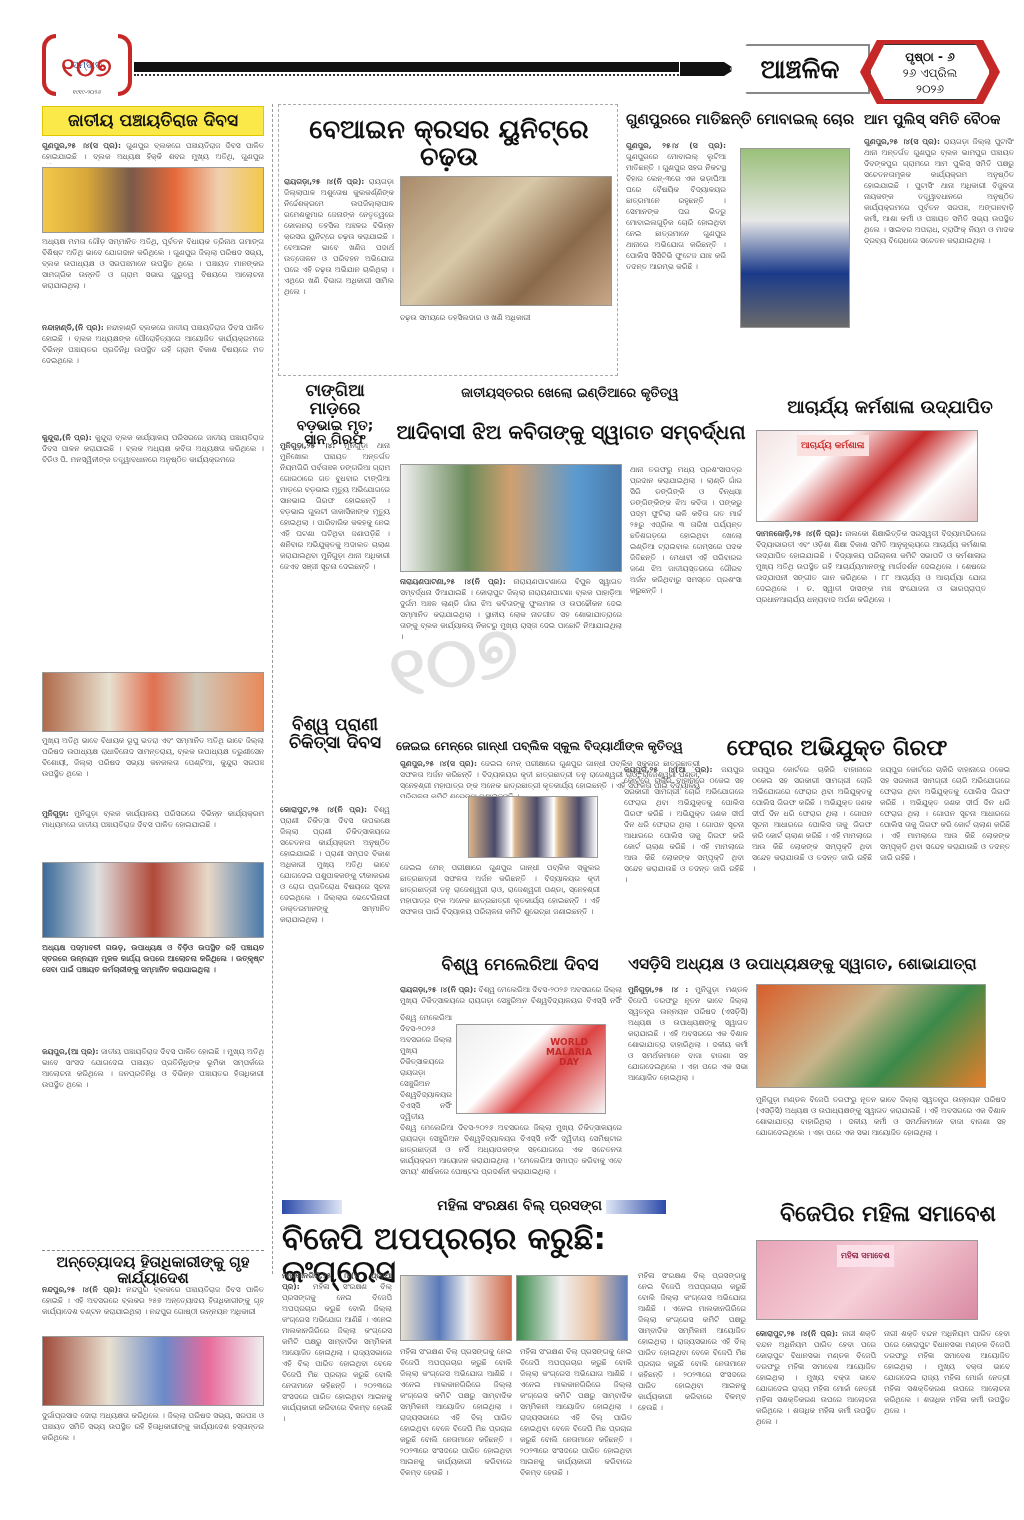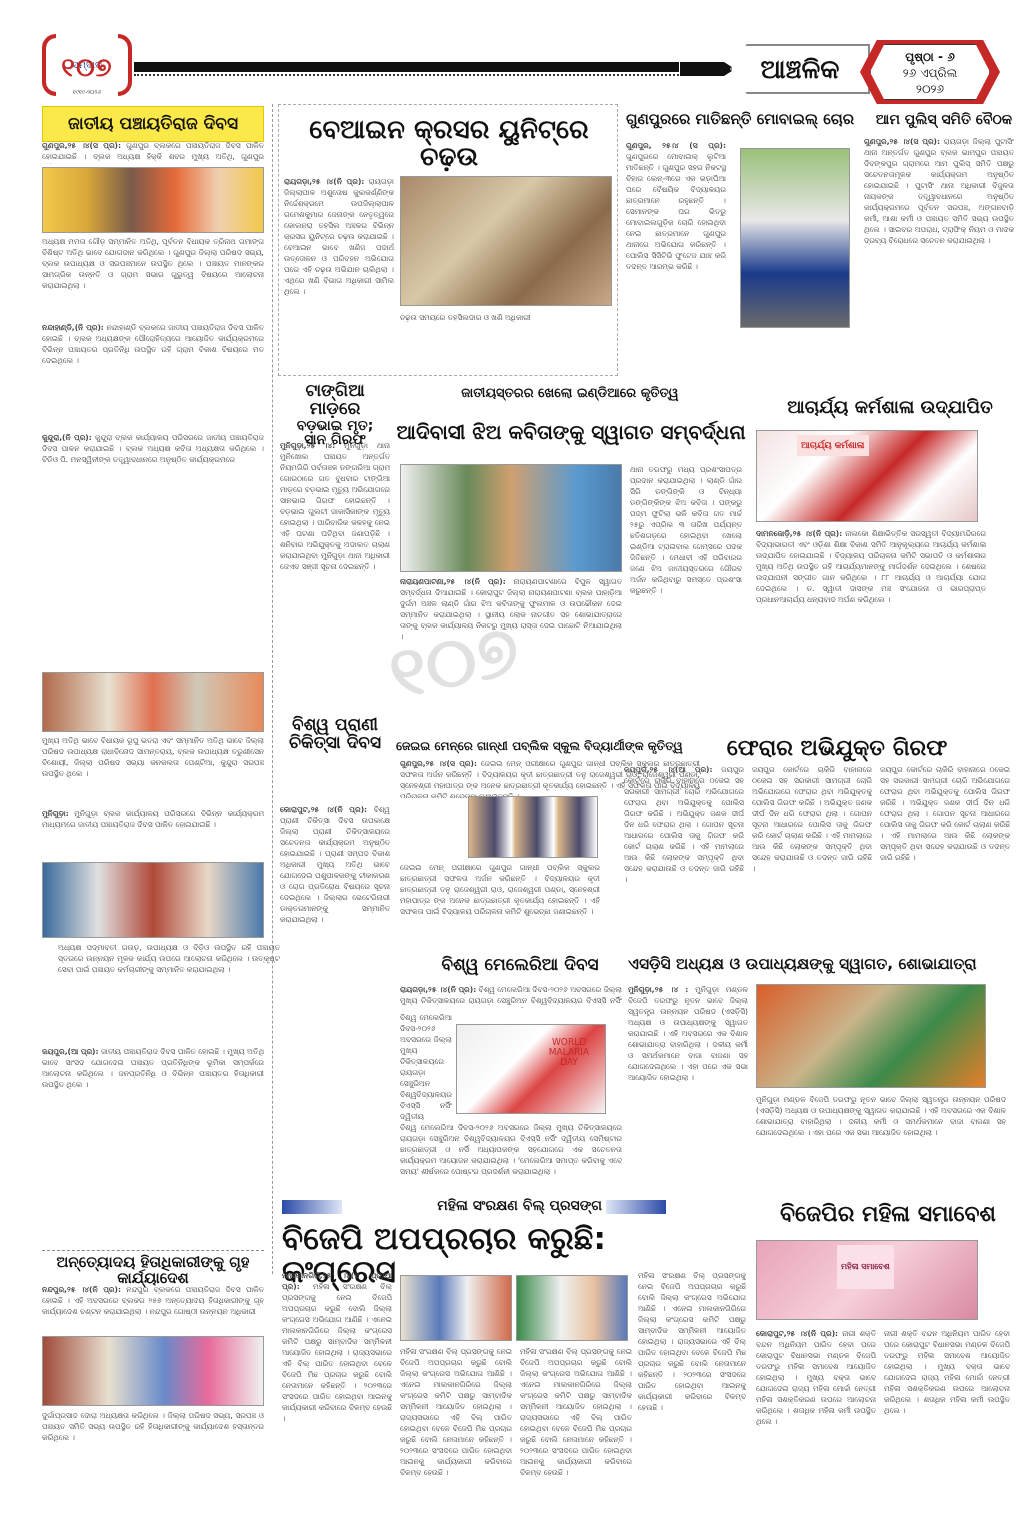--- a/index.html
+++ b/index.html
@@ -49,21 +49,21 @@
 <div class="abs rule-dot"></div>
 <div class="abs tab-arrow"></div>
 <div class="abs section-tab">ଆଞ୍ଚଳିକ</div>
 <div class="abs date-box"></div>
 <div class="abs date-inner">
   <div style="font-weight:bold;">ପୃଷ୍ଠା - ୬</div>
   <div>୨୬ ଏପ୍ରିଲ</div>
   <div>୨୦୨୬</div>
 </div>
 
-<div class="abs yellow-band" style="left:42px;top:106px;width:222px;height:36px;display:flex;align-items:center;justify-content:center;">
+<div class="abs yellow-band" style="left:42px;top:106px;width:222px;height:30px;display:flex;align-items:center;justify-content:center;">
   <span class="hl" style="font-size:17px;">ଜାତୀୟ ପଞ୍ଚାୟତିରାଜ ଦିବସ</span>
 </div>
 <div class="abs txt" style="left:42px;top:140px;width:222px;height:24px;">
   <b>ଗୁଣପୁର,୨୫ ।୪(ସ ପ୍ର):</b>
   <span>ଗୁଣପୁର ବ୍ଲକରେ ପଞ୍ଚାୟତିରାଜ ଦିବସ ପାଳିତ ହୋଇଯାଇଛି । ବ୍ଲକ ଅଧ୍ୟକ୍ଷ ହିକ୍କି ଶବର ମୁଖ୍ୟ ଅତିଥି, ଗୁଣପୁର ପୌରପରିଷଦ</span>
 </div>
 <div class="abs photo" style="left:42px;top:167px;width:222px;height:66px;background:linear-gradient(90deg,#f2c84a,#d8a83a 20%,#7a5a4a 40%,#e66a3a 60%,#f0d0b0 80%,#f2c84a);"></div>
 <div class="abs txt" style="left:42px;top:236px;width:222px;height:86px;">
   <span>ଅଧ୍ୟକ୍ଷ ମମତା ଗୌଡ଼ ସମ୍ମାନିତ ଅତିଥି, ପୂର୍ବତନ ବିଧାୟକ ତ୍ରିନାଥ ଗମାଙ୍ଗ ବିଶିଷ୍ଟ ଅତିଥି ଭାବେ ଯୋଗଦାନ କରିଥିଲେ । ଗୁଣପୁର ଜିଲ୍ଲା ପରିଷଦ ସଭ୍ୟ, ବ୍ଲକ ଉପାଧ୍ୟକ୍ଷ ଓ ସରପଞ୍ଚମାନେ ଉପସ୍ଥିତ ଥିଲେ । ପଞ୍ଚାୟତ ମାନଙ୍କର ସାମଗ୍ରିକ ଉନ୍ନତି ଓ ଗ୍ରାମ ସଭାର ଗୁରୁତ୍ୱ ବିଷୟରେ ଆଲୋଚନା କରାଯାଇଥିଲା ।</span>
 </div>
@@ -77,21 +77,21 @@
 </div>
 <div class="abs photo" style="left:42px;top:672px;width:222px;height:60px;background:linear-gradient(90deg,#b06a4a,#e8e0d0 30%,#e07050 50%,#d0c8b8 70%,#e88a5a);"></div>
 <div class="abs txt" style="left:42px;top:735px;width:222px;height:72px;">
   <span>ମୁଖ୍ୟ ଅତିଥି ଭାବେ ବିଧାୟକ ରୂପୁ ଭତରା ଏବଂ ସମ୍ମାନିତ ଅତିଥି ଭାବେ ଜିଲ୍ଲା ପରିଷଦ ଉପାଧ୍ୟକ୍ଷ ରାଧାବିନୋଦ ସାମନ୍ତରାୟ, ବ୍ଲକ ଉପାଧ୍ୟକ୍ଷ ତରୁଣୀସେନ ବିଶୋୟୀ, ଜିଲ୍ଲା ପରିଷଦ ସଭ୍ୟା କନକଲତା ପେଣ୍ଟିଆ, କୁନ୍ଦୁରା ସରପଞ୍ଚ ଉପସ୍ଥିତ ଥିଲେ ।</span>
 </div>
 <div class="abs txt" style="left:42px;top:808px;width:222px;height:54px;">
   <b>ମୁନିଗୁଡ଼ା:</b>
   <span>ମୁନିଗୁଡ଼ା ବ୍ଲକ କାର୍ଯ୍ୟାଳୟ ପରିସରରେ ବିଭିନ୍ନ କାର୍ଯ୍ୟକ୍ରମ ମାଧ୍ୟମରେ ଜାତୀୟ ପଞ୍ଚାୟତିରାଜ ଦିବସ ପାଳିତ ହୋଇଯାଇଛି ।</span>
 </div>
 <div class="abs photo" style="left:42px;top:862px;width:222px;height:76px;background:linear-gradient(90deg,#3a6a9a,#e0e0e0 25%,#b04a3a 50%,#e8d8c8 75%,#4a7aaa);"></div>
-<div class="abs txt" style="left:58px;top:942px;width:222px;height:104px;">
+<div class="abs txt" style="left:42px;top:942px;width:222px;height:104px;font-weight:bold;">
   <span>ଅଧ୍ୟକ୍ଷ ପଦ୍ମାବତୀ ଗଉଡ଼, ଉପାଧ୍ୟକ୍ଷ ଓ ବିଡ଼ିଓ ଉପସ୍ଥିତ ରହି ପଞ୍ଚାୟତ ସ୍ତରରେ ଉନ୍ନୟନ ମୂଳକ କାର୍ଯ୍ୟ ଉପରେ ଆଲୋଚନା କରିଥିଲେ । ଉତ୍କୃଷ୍ଟ ସେବା ପାଇଁ ପଞ୍ଚାୟତ କର୍ମଚାରୀଙ୍କୁ ସମ୍ମାନିତ କରାଯାଇଥିଲା ।</span>
 </div>
 <div class="abs txt" style="left:42px;top:1046px;width:222px;height:196px;">
   <b>ଜୟପୁର,(ଆ ପ୍ର):</b>
   <span>ଜାତୀୟ ପଞ୍ଚାୟତିରାଜ ଦିବସ ପାଳିତ ହୋଇଛି । ମୁଖ୍ୟ ଅତିଥି ଭାବେ ସାଂସଦ ଯୋଗଦେଇ ପଞ୍ଚାୟତ ପ୍ରତିନିଧିଙ୍କ ଭୂମିକା ସମ୍ପର୍କରେ ଆଲୋଚନା କରିଥିଲେ । ଜନପ୍ରତିନିଧି ଓ ବିଭିନ୍ନ ପଞ୍ଚାୟତର ହିତାଧିକାରୀ ଉପସ୍ଥିତ ଥିଲେ ।</span>
 </div>
 <div class="abs" style="left:42px;top:1250px;width:222px;border-top:1px dashed #888;"></div>
 <div class="abs hl" style="left:42px;top:1255px;width:222px;font-size:15px;text-align:center;">ଅନ୍ତ୍ୟୋଦୟ ହିତାଧିକାରୀଙ୍କୁ ଗୃହ କାର୍ଯ୍ୟାଦେଶ</div>
 <div class="abs txt" style="left:42px;top:1284px;width:222px;height:34px;">
   <b>ନନ୍ଦପୁର,୨୫ ।୪(ନି ପ୍ର):</b>
@@ -115,21 +115,21 @@
   <span>ଚଢ଼ଉ ସମୟରେ ତହସିଲଦାର ଓ ଖଣି ଅଧିକାରୀ</span>
 </div>
 
 <div class="abs hl" style="left:626px;top:112px;width:230px;font-size:15px;">ଗୁଣପୁରରେ ମାତିଛନ୍ତି ମୋବାଇଲ୍ ଚୋର</div>
 <div class="abs txt" style="left:626px;top:140px;width:100px;height:244px;">
   <b>ଗୁଣପୁର, ୨୫।୪ (ସ ପ୍ର):</b>
   <span>ଗୁଣପୁରରେ ମୋବାଇଲ୍ ଲୁଟିଆ ମାତିଛନ୍ତି । ଗୁଣପୁର ସହର ନିକଟସ୍ଥ ବିହାର ଲେନ୍-୩ରେ ଏକ ଭଡ଼ାଘିଆ ଘରେ ବୈଷୟିକ ବିଦ୍ୟାଳୟର ଛାତ୍ରମାନେ ରହୁଛନ୍ତି । ସେମାନଙ୍କ ଘର ଭିତରୁ ମୋବାଇଲଗୁଡ଼ିକ ଚୋରି ହୋଇଥିବା ନେଇ ଛାତ୍ରମାନେ ଗୁଣପୁର ଥାନାରେ ଅଭିଯୋଗ କରିଛନ୍ତି । ପୋଲିସ ସିସିଟିଭି ଫୁଟେଜ ଯାଞ୍ଚ କରି ତଦନ୍ତ ଆରମ୍ଭ କରିଛି ।</span>
 </div>
 <div class="abs photo" style="left:740px;top:148px;width:110px;height:180px;background:linear-gradient(180deg,#9ac07a,#e8e8e8 40%,#1a3a8a 70%,#6a6a6a);"></div>
 
-<div class="abs hl" style="left:864px;top:112px;width:160px;font-size:14px;text-align:center;">ଆମ ପୁଲିସ୍ ସମିତି ବୈଠକ</div>
+<div class="abs hl" style="left:864px;top:112px;width:160px;font-size:14px;">ଆମ ପୁଲିସ୍ ସମିତି ବୈଠକ</div>
 <div class="abs txt" style="left:864px;top:136px;width:150px;height:240px;">
   <b>ଗୁଣପୁର,୨୫ ।୪(ସ ପ୍ର):</b>
   <span>ରାୟଗଡ଼ା ଜିଲ୍ଲା ପୁଟାସିଂ ଥାନା ଅନ୍ତର୍ଗତ ଗୁଣପୁର ବ୍ଲକ ଭାମପୁର ପଞ୍ଚାୟତ ଦିବଙ୍କପୁର ଗ୍ରାମରେ ଆମ ପୁଲିସ୍ ସମିତି ପକ୍ଷରୁ ସଚେତନତାମୂଳକ କାର୍ଯ୍ୟକ୍ରମ ଅନୁଷ୍ଠିତ ହୋଇଯାଇଛି । ପୁଟାସିଂ ଥାନା ଅଧିକାରୀ ବିଜୁଳତା ନାୟକଙ୍କ ତତ୍ତ୍ୱାବଧାନରେ ଅନୁଷ୍ଠିତ କାର୍ଯ୍ୟକ୍ରମରେ ପୂର୍ବତନ ସରପଞ୍ଚ, ଅଙ୍ଗନବାଡ଼ି କର୍ମୀ, ଆଶା କର୍ମୀ ଓ ପଞ୍ଚାୟତ ସମିତି ସଭ୍ୟ ଉପସ୍ଥିତ ଥିଲେ । ସାଇବର ଅପରାଧ, ଟ୍ରାଫିକ୍ ନିୟମ ଓ ମାଦକ ଦ୍ରବ୍ୟ ବିରୋଧରେ ସଚେତନ କରାଯାଇଥିଲା ।</span>
 </div>
 
 <div class="abs" style="left:280px;top:382px;width:110px;text-align:center;">
   <div class="hl" style="font-size:17px;">ଟାଙ୍ଗିଆ ମାଡ଼ରେ</div>
   <div class="hl" style="font-size:14px;">ବଡ଼ଭାଇ ମୃତ;</div>
   <div class="hl" style="font-size:14px;">ସାନ ଗିରଫ</div>
 </div>
@@ -190,21 +190,21 @@
 <div class="abs txt" style="left:880px;top:764px;width:130px;height:190px;">
   <span>ଜୟପୁର କୋର୍ଟରେ ଚାକିରି ବାହାନାରେ ଠକେଇ ସହ ସରକାରୀ ସାମଗ୍ରୀ ଚୋରି ଅଭିଯୋଗରେ ଫେରାର ଥିବା ଅଭିଯୁକ୍ତକୁ ପୋଲିସ ଗିରଫ କରିଛି । ଅଭିଯୁକ୍ତ ଜଣକ ଦୀର୍ଘ ଦିନ ଧରି ଫେରାର ଥିଲା । ଗୋପନ ସୂଚନା ଆଧାରରେ ପୋଲିସ ତାକୁ ଗିରଫ କରି କୋର୍ଟ ଚାଲାଣ କରିଛି । ଏହି ମାମଲାରେ ଆଉ କିଛି ଲୋକଙ୍କ ସମ୍ପୃକ୍ତି ଥିବା ସନ୍ଦେହ କରାଯାଉଛି ଓ ତଦନ୍ତ ଜାରି ରହିଛି ।</span>
 </div>
 
 <div class="abs hl" style="left:420px;top:956px;width:200px;font-size:17px;text-align:center;">ବିଶ୍ୱ ମେଲେରିଆ ଦିବସ</div>
 <div class="abs txt" style="left:400px;top:984px;width:222px;height:24px;">
   <b>ରାୟଗଡ଼ା,୨୫ ।୪(ନି ପ୍ର):</b>
   <span>ବିଶ୍ୱ ମେଲେରିଆ ଦିବସ-୨୦୨୬ ଅବସରରେ ଜିଲ୍ଲା ମୁଖ୍ୟ ଚିକିତ୍ସାଳୟରେ ରାୟଗଡ଼ା ସେଞ୍ଚୁରିଅନ ବିଶ୍ୱବିଦ୍ୟାଳୟର ବିଏସ୍‌ସି ନର୍ସିଂ ଦ୍ୱିତୀୟ ସେମିଷ୍ଟାର ଛାତ୍ରଛାତ୍ରୀ ଓ ନର୍ସି ଅଧ୍ୟାପକଙ୍କ ସହଯୋଗରେ ଏକ ସଚେତନତା କାର୍ଯ୍ୟକ୍ରମ ଆୟୋଜନ କରାଯାଇଥିଲା । 'ମେଲେରିଆ ସମାପ୍ତ କରିବାକୁ ଏବେ ସମୟ' ଶୀର୍ଷକରେ ପୋଷ୍ଟର ପ୍ରଦର୍ଶନୀ କରାଯାଇଥିଲା ।</span>
 </div>
 <div class="abs photo malaria" style="left:456px;top:1024px;width:150px;height:90px;">
-  <div style="position:absolute;right:6px;top:12px;width:60px;font-size:9px;font-weight:normal;color:#c62828;text-align:center;">WORLD MALARIA DAY</div>
+  <div style="position:absolute;right:6px;top:12px;width:60px;font-size:9px;font-weight:bold;color:#c62828;text-align:center;">WORLD MALARIA DAY</div>
 </div>
 <div class="abs txt" style="left:400px;top:1012px;width:52px;height:110px;">
   <span>ବିଶ୍ୱ ମେଲେରିଆ ଦିବସ-୨୦୨୬ ଅବସରରେ ଜିଲ୍ଲା ମୁଖ୍ୟ ଚିକିତ୍ସାଳୟରେ ରାୟଗଡ଼ା ସେଞ୍ଚୁରିଅନ ବିଶ୍ୱବିଦ୍ୟାଳୟର ବିଏସ୍‌ସି ନର୍ସିଂ ଦ୍ୱିତୀୟ ସେମିଷ୍ଟାର ଛାତ୍ରଛାତ୍ରୀ ଓ ନର୍ସି ଅଧ୍ୟାପକଙ୍କ ସହଯୋଗରେ ଏକ ସଚେତନତା କାର୍ଯ୍ୟକ୍ରମ ଆୟୋଜନ କରାଯାଇଥିଲା । 'ମେଲେରିଆ ସମାପ୍ତ କରିବାକୁ ଏବେ ସମୟ' ଶୀର୍ଷକରେ ପୋଷ୍ଟର ପ୍ରଦର୍ଶନୀ କରାଯାଇଥିଲା ।</span>
 </div>
 <div class="abs txt" style="left:400px;top:1122px;width:222px;height:54px;">
   <span>ବିଶ୍ୱ ମେଲେରିଆ ଦିବସ-୨୦୨୬ ଅବସରରେ ଜିଲ୍ଲା ମୁଖ୍ୟ ଚିକିତ୍ସାଳୟରେ ରାୟଗଡ଼ା ସେଞ୍ଚୁରିଅନ ବିଶ୍ୱବିଦ୍ୟାଳୟର ବିଏସ୍‌ସି ନର୍ସିଂ ଦ୍ୱିତୀୟ ସେମିଷ୍ଟାର ଛାତ୍ରଛାତ୍ରୀ ଓ ନର୍ସି ଅଧ୍ୟାପକଙ୍କ ସହଯୋଗରେ ଏକ ସଚେତନତା କାର୍ଯ୍ୟକ୍ରମ ଆୟୋଜନ କରାଯାଇଥିଲା । 'ମେଲେରିଆ ସମାପ୍ତ କରିବାକୁ ଏବେ ସମୟ' ଶୀର୍ଷକରେ ପୋଷ୍ଟର ପ୍ରଦର୍ଶନୀ କରାଯାଇଥିଲା ।</span>
 </div>
 
 <div class="abs hl" style="left:628px;top:956px;width:396px;font-size:15.5px;">ଏସଡ଼ିସି ଅଧ୍ୟକ୍ଷ ଓ ଉପାଧ୍ୟକ୍ଷଙ୍କୁ ସ୍ୱାଗତ, ଶୋଭାଯାତ୍ରା</div>
 <div class="abs txt" style="left:628px;top:984px;width:120px;height:190px;">
@@ -231,21 +231,21 @@
 </div>
 <div class="abs txt" style="left:520px;top:1346px;width:112px;height:132px;">
   <span>ମହିଳା ସଂରକ୍ଷଣ ବିଲ୍ ପ୍ରସଙ୍ଗକୁ ନେଇ ବିଜେପି ଅପପ୍ରଚାର କରୁଛି ବୋଲି ଜିଲ୍ଲା କଂଗ୍ରେସ ଅଭିଯୋଗ ଆଣିଛି । ଏନେଇ ମାଲକାନଗିରିରେ ଜିଲ୍ଲା କଂଗ୍ରେସ କମିଟି ପକ୍ଷରୁ ସାମ୍ବାଦିକ ସମ୍ମିଳନୀ ଆୟୋଜିତ ହୋଇଥିଲା । ରାଜ୍ୟସଭାରେ ଏହି ବିଲ୍ ପାରିତ ହୋଇଥିବା ବେଳେ ବିଜେପି ମିଛ ପ୍ରଚାର କରୁଛି ବୋଲି ନେତାମାନେ କହିଛନ୍ତି । ୨୦୨୩ରେ ସଂସଦରେ ପାରିତ ହୋଇଥିବା ଆଇନକୁ କାର୍ଯ୍ୟକାରୀ କରିବାରେ ବିଳମ୍ବ ହେଉଛି ।</span>
 </div>
 <div class="abs txt" style="left:638px;top:1270px;width:108px;height:208px;">
   <span>ମହିଳା ସଂରକ୍ଷଣ ବିଲ୍ ପ୍ରସଙ୍ଗକୁ ନେଇ ବିଜେପି ଅପପ୍ରଚାର କରୁଛି ବୋଲି ଜିଲ୍ଲା କଂଗ୍ରେସ ଅଭିଯୋଗ ଆଣିଛି । ଏନେଇ ମାଲକାନଗିରିରେ ଜିଲ୍ଲା କଂଗ୍ରେସ କମିଟି ପକ୍ଷରୁ ସାମ୍ବାଦିକ ସମ୍ମିଳନୀ ଆୟୋଜିତ ହୋଇଥିଲା । ରାଜ୍ୟସଭାରେ ଏହି ବିଲ୍ ପାରିତ ହୋଇଥିବା ବେଳେ ବିଜେପି ମିଛ ପ୍ରଚାର କରୁଛି ବୋଲି ନେତାମାନେ କହିଛନ୍ତି । ୨୦୨୩ରେ ସଂସଦରେ ପାରିତ ହୋଇଥିବା ଆଇନକୁ କାର୍ଯ୍ୟକାରୀ କରିବାରେ ବିଳମ୍ବ ହେଉଛି ।</span>
 </div>
 
 <div class="abs hl" style="left:752px;top:1202px;width:272px;font-size:22px;text-align:center;">ବିଜେପିର ମହିଳା ସମାବେଶ</div>
 <div class="abs photo pink" style="left:756px;top:1240px;width:222px;height:80px;">
-  <div style="position:absolute;left:80px;top:4px;font-size:8px;font-weight:bold;color:#8a1a3a;background:#fbe0ea;padding:17px 4px;">ମହିଳା ସମାବେଶ</div>
+  <div style="position:absolute;left:80px;top:4px;font-size:8px;font-weight:bold;color:#8a1a3a;background:#fbe0ea;padding:6px 4px;">ମହିଳା ସମାବେଶ</div>
 </div>
 <div class="abs txt" style="left:756px;top:1328px;width:120px;height:150px;">
   <b>କୋରାପୁଟ,୨୫ ।୪(ନି ପ୍ର):</b>
   <span>ନାରୀ ଶକ୍ତି ବନ୍ଦନ ଅଧିନିୟମ ପାରିତ ହେବା ପରେ କୋରାପୁଟ ବିଧାନସଭା ମଣ୍ଡଳ ବିଜେପି ତରଫରୁ ମହିଳା ସମାବେଶ ଆୟୋଜିତ ହୋଇଥିଲା । ମୁଖ୍ୟ ବକ୍ତା ଭାବେ ଯୋଗଦେଇ ରାଜ୍ୟ ମହିଳା ମୋର୍ଚ୍ଚା ନେତ୍ରୀ ମହିଳା ସଶକ୍ତିକରଣ ଉପରେ ଆଲୋଚନା କରିଥିଲେ । ଶତାଧିକ ମହିଳା କର୍ମୀ ଉପସ୍ଥିତ ଥିଲେ ।</span>
 </div>
 <div class="abs txt" style="left:884px;top:1328px;width:126px;height:150px;">
   <span>ନାରୀ ଶକ୍ତି ବନ୍ଦନ ଅଧିନିୟମ ପାରିତ ହେବା ପରେ କୋରାପୁଟ ବିଧାନସଭା ମଣ୍ଡଳ ବିଜେପି ତରଫରୁ ମହିଳା ସମାବେଶ ଆୟୋଜିତ ହୋଇଥିଲା । ମୁଖ୍ୟ ବକ୍ତା ଭାବେ ଯୋଗଦେଇ ରାଜ୍ୟ ମହିଳା ମୋର୍ଚ୍ଚା ନେତ୍ରୀ ମହିଳା ସଶକ୍ତିକରଣ ଉପରେ ଆଲୋଚନା କରିଥିଲେ । ଶତାଧିକ ମହିଳା କର୍ମୀ ଉପସ୍ଥିତ ଥିଲେ ।</span>
 </div>
 
 </body></html>

